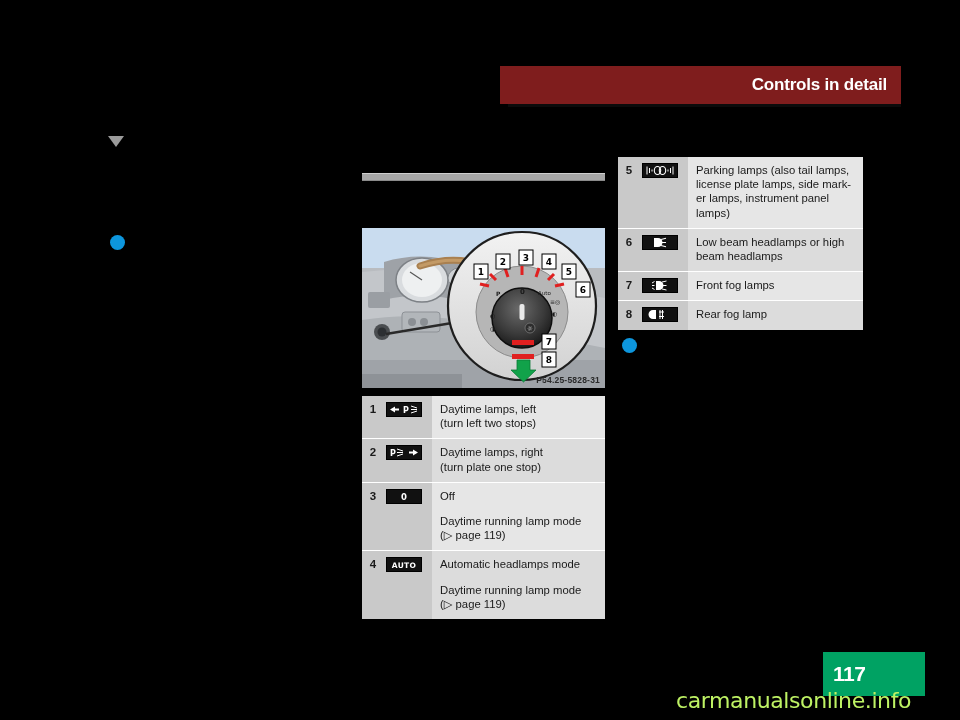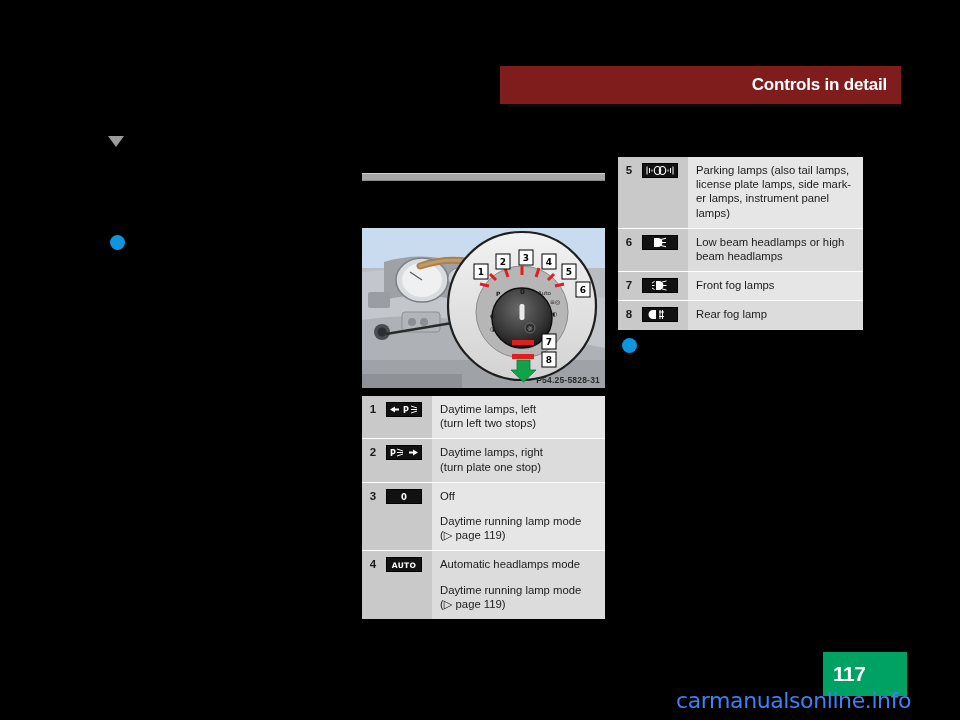--- a/index.html
+++ b/index.html
@@ -160,40 +160,40 @@
     overflow: hidden;
     position: relative;
   }
   .badge svg { display: block; }
 
   
   .page-box {
     position: absolute;
     left: 823px;
     top: 652px;
-    width: 84px;
+    width: 102px;
     height: 44px;
     background: #00a263;
   }
   .page-num {
     position: absolute;
     left: 10px;
     top: 10px;
     color: #ffffff;
     font-size: 21px;
     font-weight: bold;
     letter-spacing: -0.5px;
   }
 
   
   .watermark {
     position: absolute;
     left: 676px;
     top: 688px;
-    color: #3b82f6;
+    color: #bef264;
     font-size: 22px;
     letter-spacing: -0.4px;
     white-space: nowrap;
     font-family: "DejaVu Sans", sans-serif;
   }
 </style>
 </head>
 <body>
 
 <div class="header-band">

